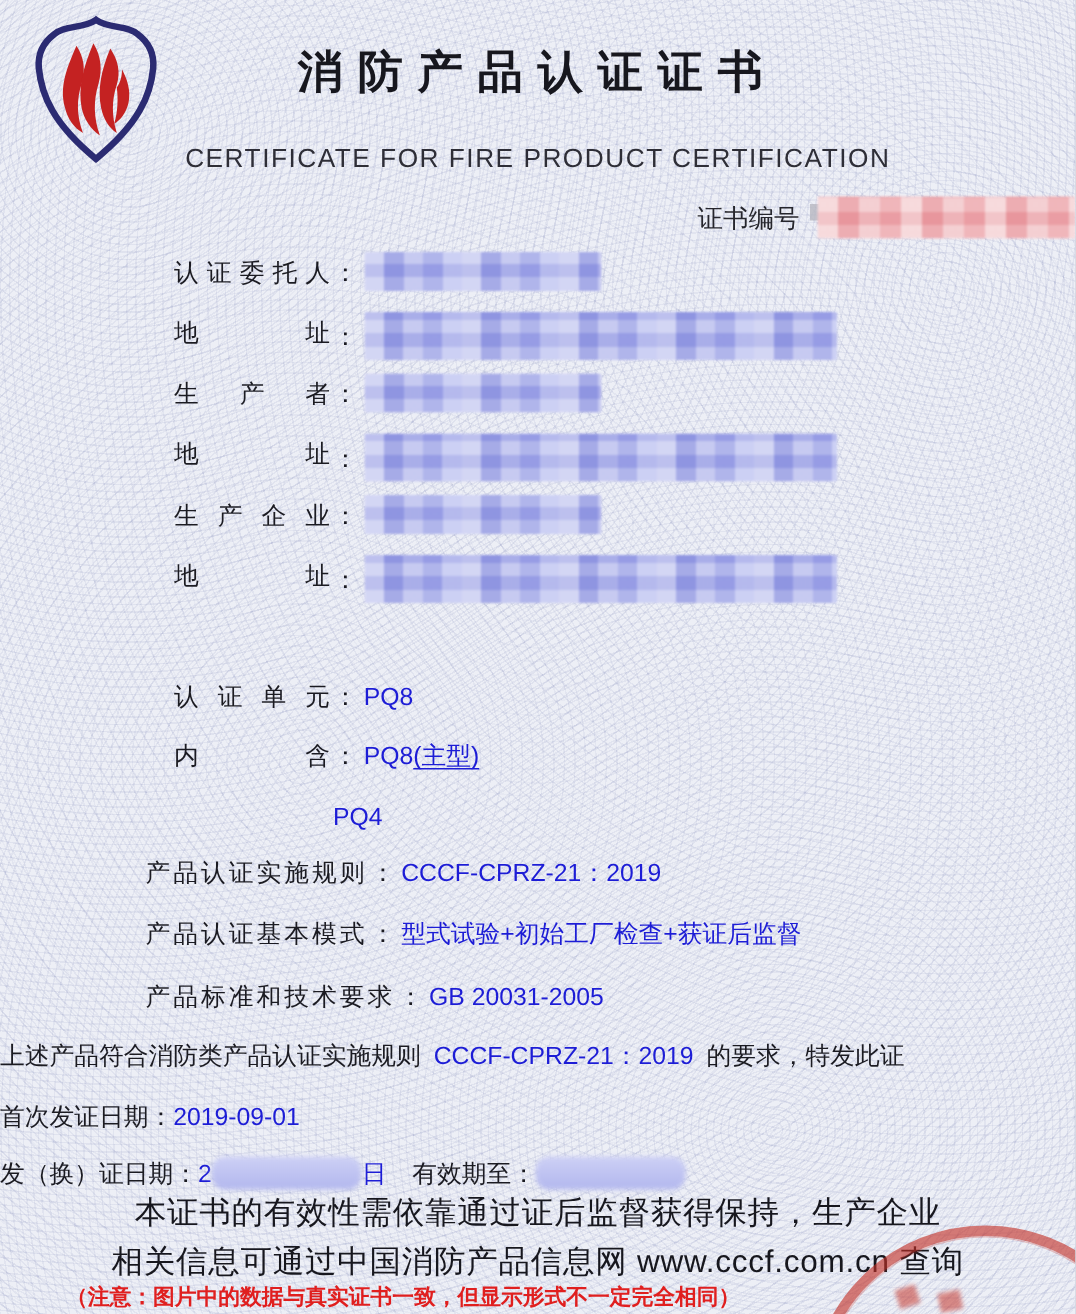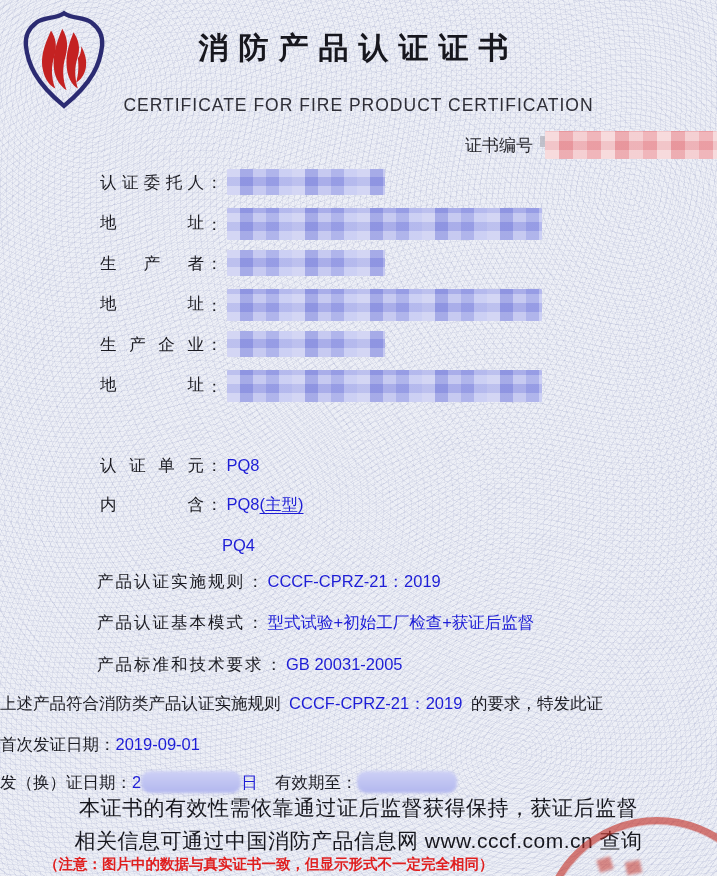--- a/index.html
+++ b/index.html
@@ -23,21 +23,21 @@
     top:28px;left:0;width:100%;text-align:center;
     font-size:30px;font-weight:bold;letter-spacing:10px;color:#17171e;font-family:Liberation Mono, monospace;
   }
   .title-en{
     top:74px;left:0;width:100%;text-align:center;
     font-size:17.5px;letter-spacing:1px;color:#2e2e37;margin-top:21px;
   }
   .certno-row{top:134px;left:465px;font-size:17px;color:#26262d;}
   .certno-mark{top:136px;left:540px;width:8px;height:11px;background:#b7b7c0;opacity:.8;}
   .row{position:absolute;left:100px;font-size:16.5px;line-height:24px;white-space:nowrap;}
-  .jl{display:inline-block;width:104px;text-align:justify;text-align-last:justify;vertical-align:top;color:#1b1b22;}
+  .jl{display:inline-block;width:104px;text-align:justify;text-align-last:justify;vertical-align:top;color:#1b1b22;margin-left:16px;}
   .colon{margin:0 4px 0 2px;color:#1b1b22;}
   .lrow{position:absolute;left:97px;font-size:16.5px;white-space:nowrap;}
   .lrow .lbl{letter-spacing:2px;color:#1b1b22;margin-top:16px;}
   .val{color:#1d1dd6;}
   .val-sub{color:#1d1dd6;text-decoration:underline;text-underline-offset:3px;}
   .redact{display:inline-block;vertical-align:middle;position:relative;top:-2px;filter:blur(.6px);border-radius:1px;}
   .px-blue{
     background-color:#a9aeea;
     background-image:
       repeating-linear-gradient(90deg, rgba(255,255,255,.32) 0 13px, rgba(108,116,214,.30) 13px 26px, rgba(255,255,255,.12) 26px 39px, rgba(128,136,224,.24) 39px 52px, rgba(235,238,255,.30) 52px 65px),
@@ -146,21 +146,21 @@
   <div class="center-line" style="top:734px">
     <span>首次发证日期</span><span>：</span><span class="val">2019-09-01</span>
   </div>
 
   <div class="center-line" style="top:771px">
     <span>发（换）证日期</span><span>：</span><span class="val">2</span><span class="soft-blur"></span><span class="val">日</span>
     <span style="display:inline-block;width:8px"></span>
     <span>有效期至</span><span>：</span><span class="soft-blur"></span>
   </div>
 
-  <div class="big-line" style="top:794px">本证书的有效性需依靠通过证后监督获得保持，获证后监督</div>
+  <div class="big-line" style="top:794px">本证书的有效性需依靠通过证后监督获得保持，生产企业</div>
   <div class="big-line" style="top:827px">相关信息可通过中国消防产品信息网 www.cccf.com.cn 查询</div>
 
   <div class="red-note">（注意：图片中的数据与真实证书一致，但显示形式不一定完全相同）</div>
 
   
   <div class="seal"></div>
   <div class="seal-glyph1"></div>
   <div class="seal-glyph2"></div>
 
 </div>

